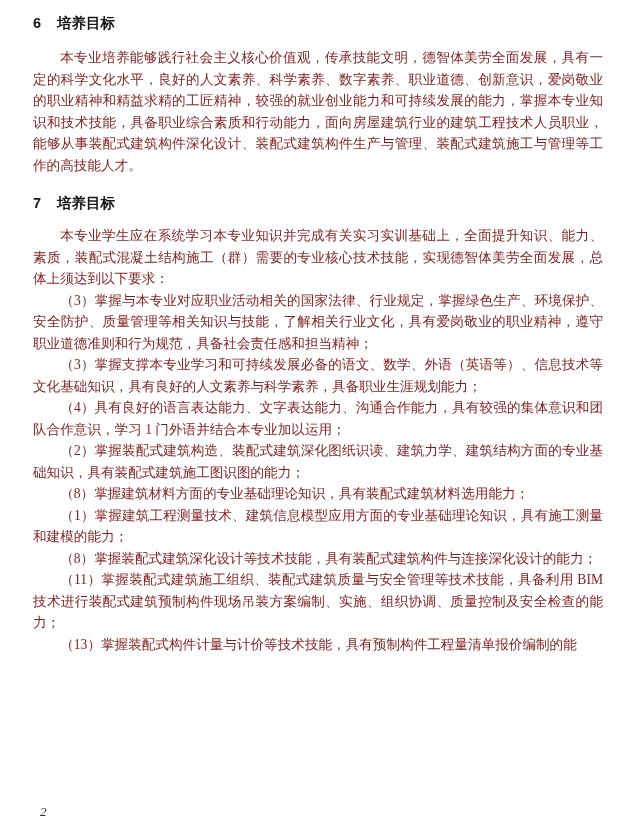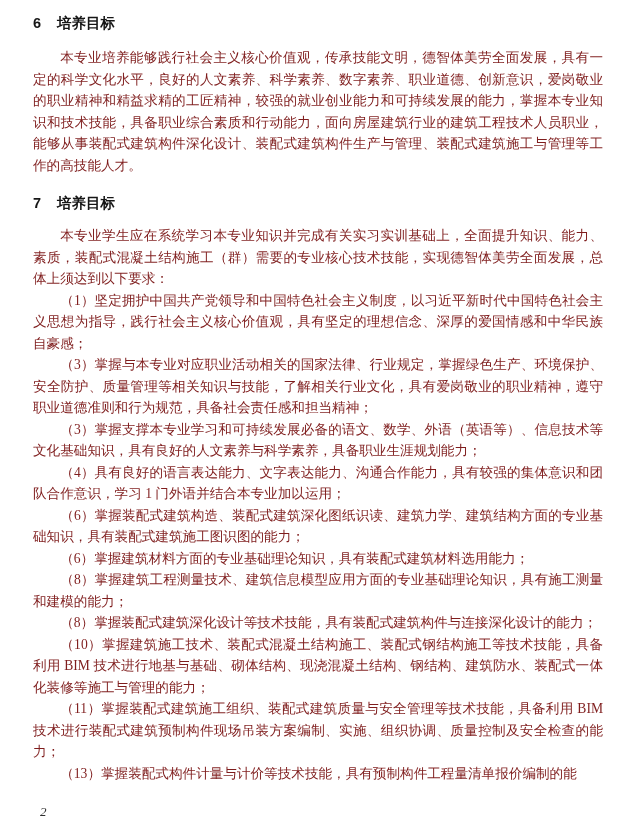--- a/index.html
+++ b/index.html
@@ -66,27 +66,25 @@
     <span class="sec-num">6</span><span>培养目标</span>
   </h2>
 
   <p class="body-para">本专业培养能够践行社会主义核心价值观，传承技能文明，德智体美劳全面发展，具有一定的科学文化水平，良好的人文素养、科学素养、数字素养、职业道德、创新意识，爱岗敬业的职业精神和精益求精的工匠精神，较强的就业创业能力和可持续发展的能力，掌握本专业知识和技术技能，具备职业综合素质和行动能力，面向房屋建筑行业的建筑工程技术人员职业，能够从事装配式建筑构件深化设计、装配式建筑构件生产与管理、装配式建筑施工与管理等工作的高技能人才。</p>
 
   <h2 class="section-heading heading-7">
     <span class="sec-num">7</span><span>培养目标</span>
   </h2>
 
   <p class="body-para">本专业学生应在系统学习本专业知识并完成有关实习实训基础上，全面提升知识、能力、素质，装配式混凝土结构施工（群）需要的专业核心技术技能，实现德智体美劳全面发展，总体上须达到以下要求：</p>
-  <p class="body-para">（1）坚定拥护中国共产党领导和中国特色社会主义制度，以习近平新时代中国特色社会主义思想为指导，践行社会主义核心价值观，具有坚定的理想信念、深厚的爱国情感和中华民族自豪感；</p>
   <p class="body-para">（3）掌握与本专业对应职业活动相关的国家法律、行业规定，掌握绿色生产、环境保护、安全防护、质量管理等相关知识与技能，了解相关行业文化，具有爱岗敬业的职业精神，遵守职业道德准则和行为规范，具备社会责任感和担当精神；</p>
   <p class="body-para">（3）掌握支撑本专业学习和可持续发展必备的语文、数学、外语（英语等）、信息技术等文化基础知识，具有良好的人文素养与科学素养，具备职业生涯规划能力；</p>
   <p class="body-para">（4）具有良好的语言表达能力、文字表达能力、沟通合作能力，具有较强的集体意识和团队合作意识，学习 1 门外语并结合本专业加以运用；</p>
-  <p class="body-para">（6）掌握装配式建筑构造、装配式建筑深化图纸识读、建筑力学、建筑结构方面的专业基础知识，具有装配式建筑施工图识图的能力；</p>
-  <p class="body-para">（6）掌握建筑材料方面的专业基础理论知识，具有装配式建筑材料选用能力；</p>
-  <p class="body-para">（8）掌握建筑工程测量技术、建筑信息模型应用方面的专业基础理论知识，具有施工测量和建模的能力；</p>
+  <p class="body-para">（2）掌握装配式建筑构造、装配式建筑深化图纸识读、建筑力学、建筑结构方面的专业基础知识，具有装配式建筑施工图识图的能力；</p>
+  <p class="body-para">（8）掌握建筑材料方面的专业基础理论知识，具有装配式建筑材料选用能力；</p>
+  <p class="body-para">（1）掌握建筑工程测量技术、建筑信息模型应用方面的专业基础理论知识，具有施工测量和建模的能力；</p>
   <p class="body-para">（8）掌握装配式建筑深化设计等技术技能，具有装配式建筑构件与连接深化设计的能力；</p>
-  <p class="body-para">（10）掌握建筑施工技术、装配式混凝土结构施工、装配式钢结构施工等技术技能，具备利用 BIM 技术进行地基与基础、砌体结构、现浇混凝土结构、钢结构、建筑防水、装配式一体化装修等施工与管理的能力；</p>
   <p class="body-para">（11）掌握装配式建筑施工组织、装配式建筑质量与安全管理等技术技能，具备利用 BIM 技术进行装配式建筑预制构件现场吊装方案编制、实施、组织协调、质量控制及安全检查的能力；</p>
   <p class="body-para">（13）掌握装配式构件计量与计价等技术技能，具有预制构件工程量清单报价编制的能</p>
 
   <div class="page-number">2</div>
 
 </div>
 
 </body></html>

